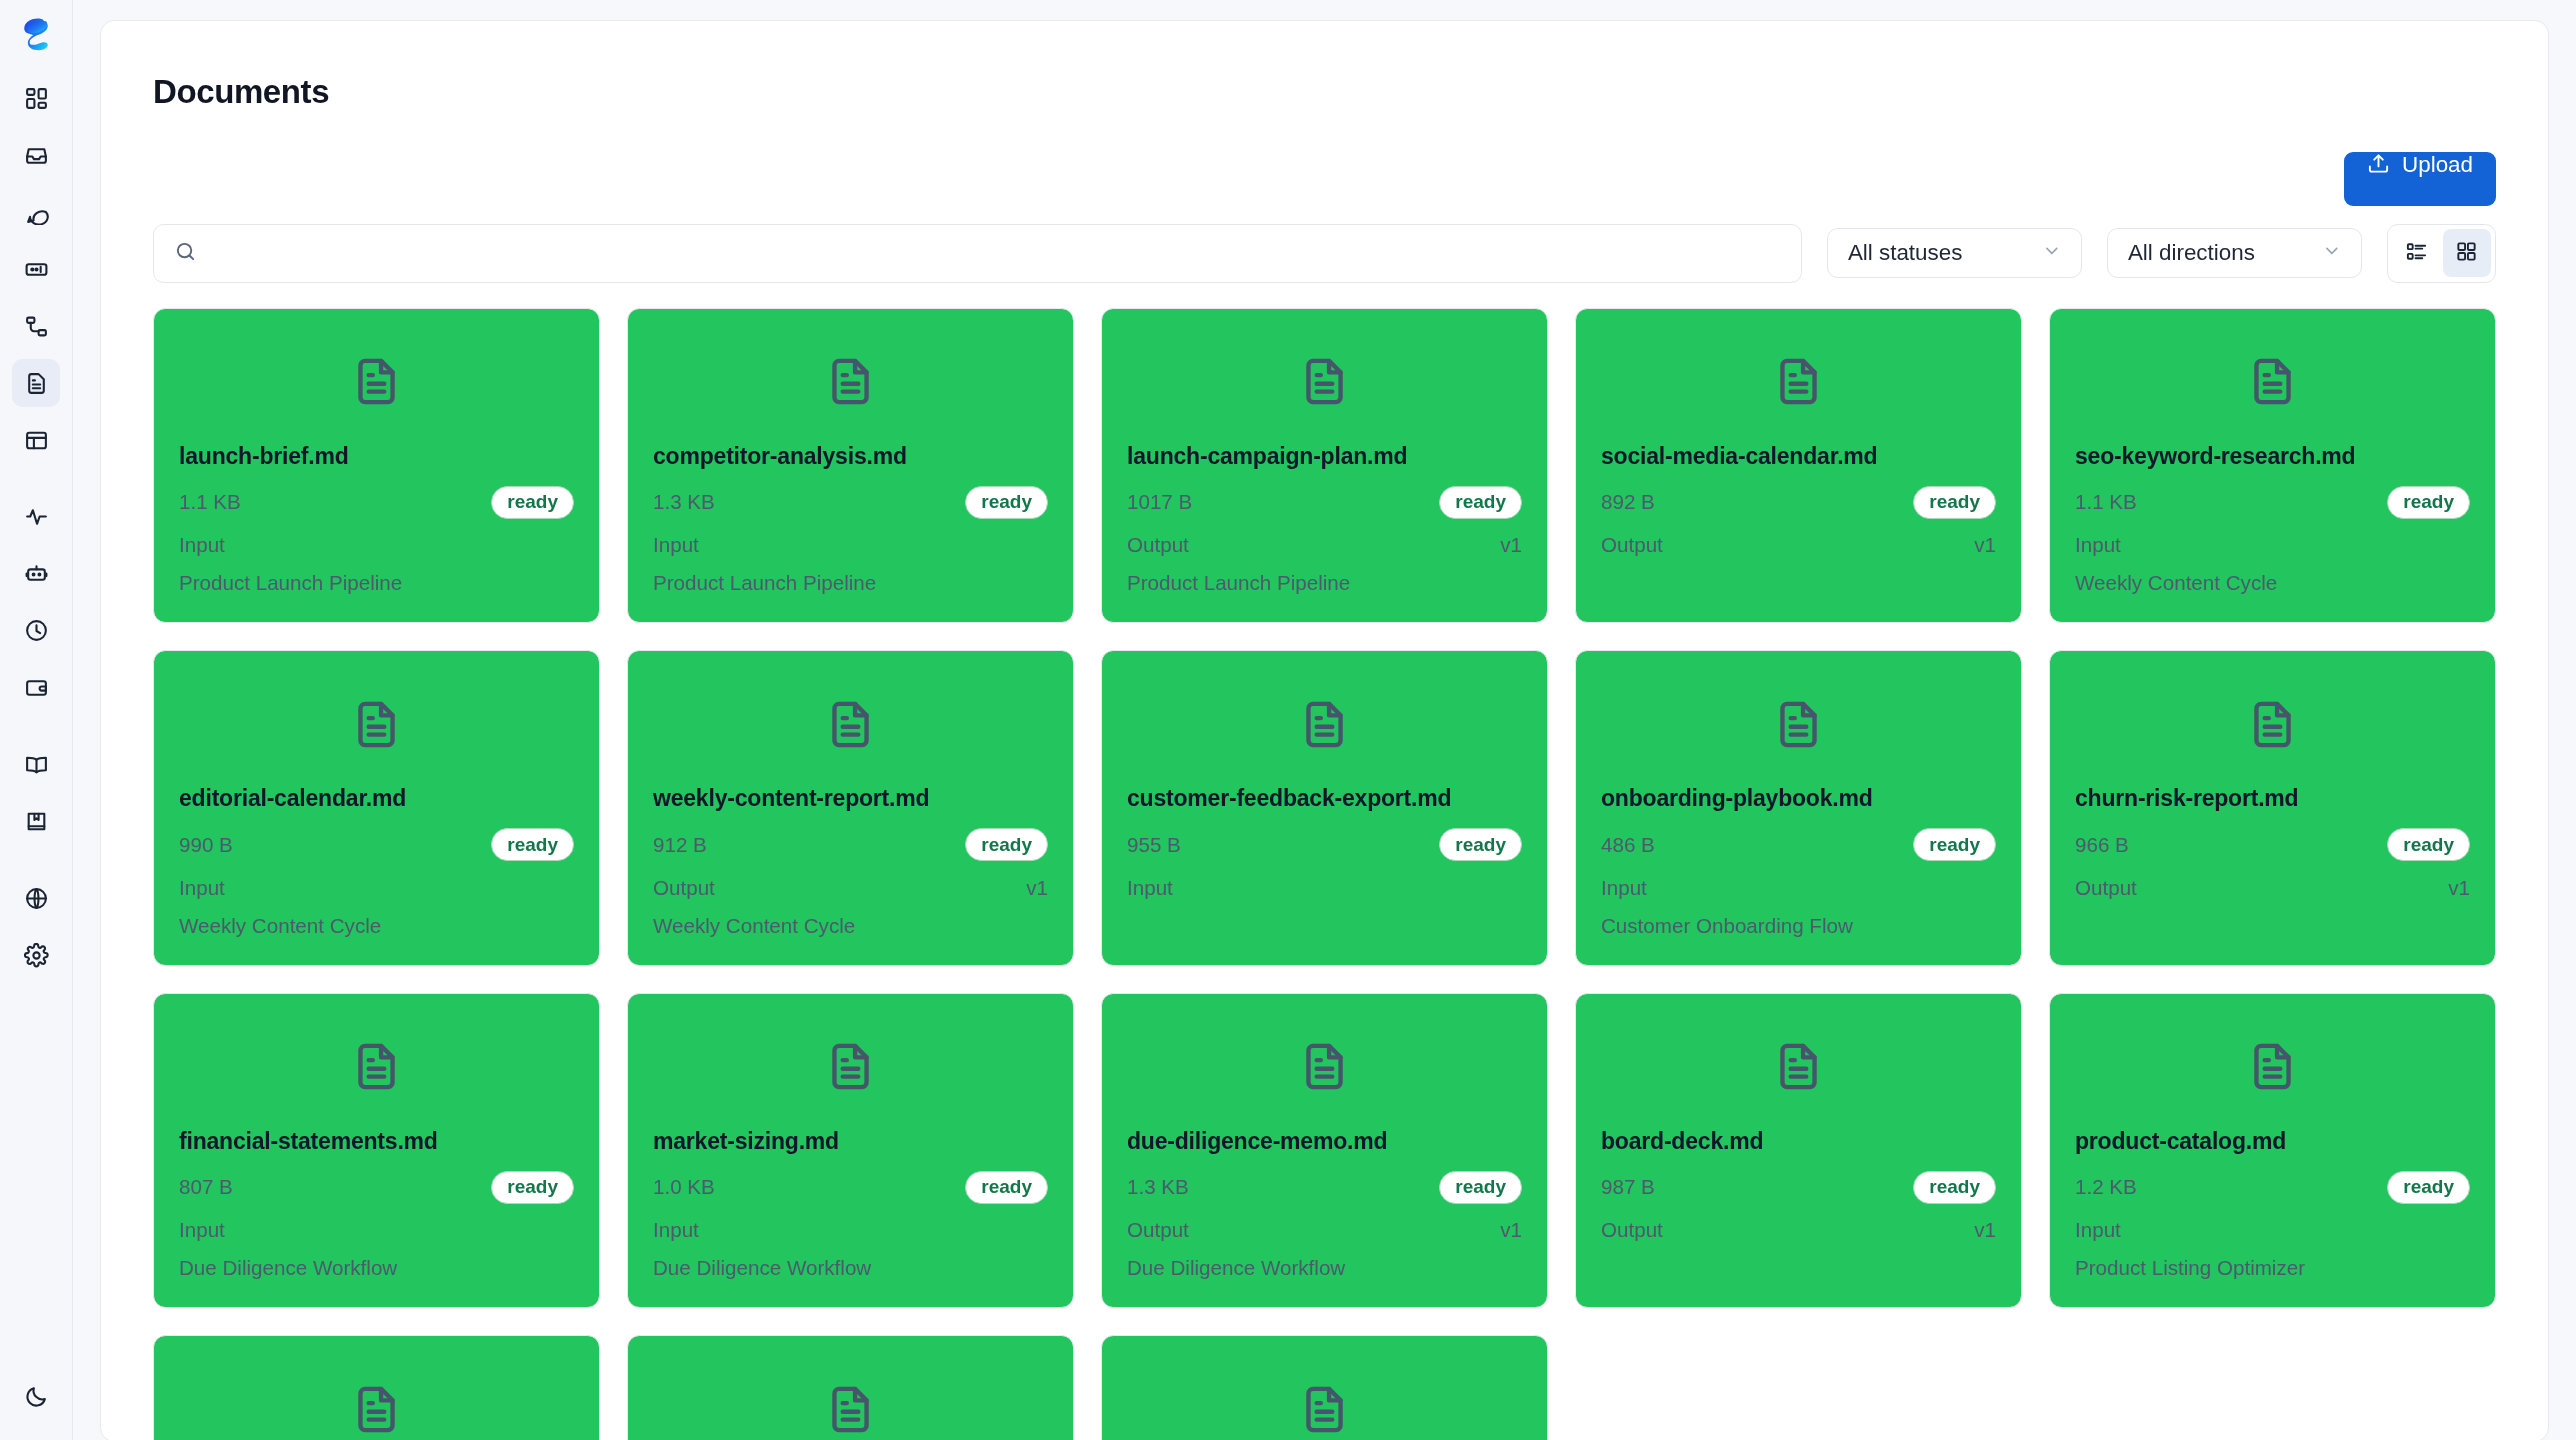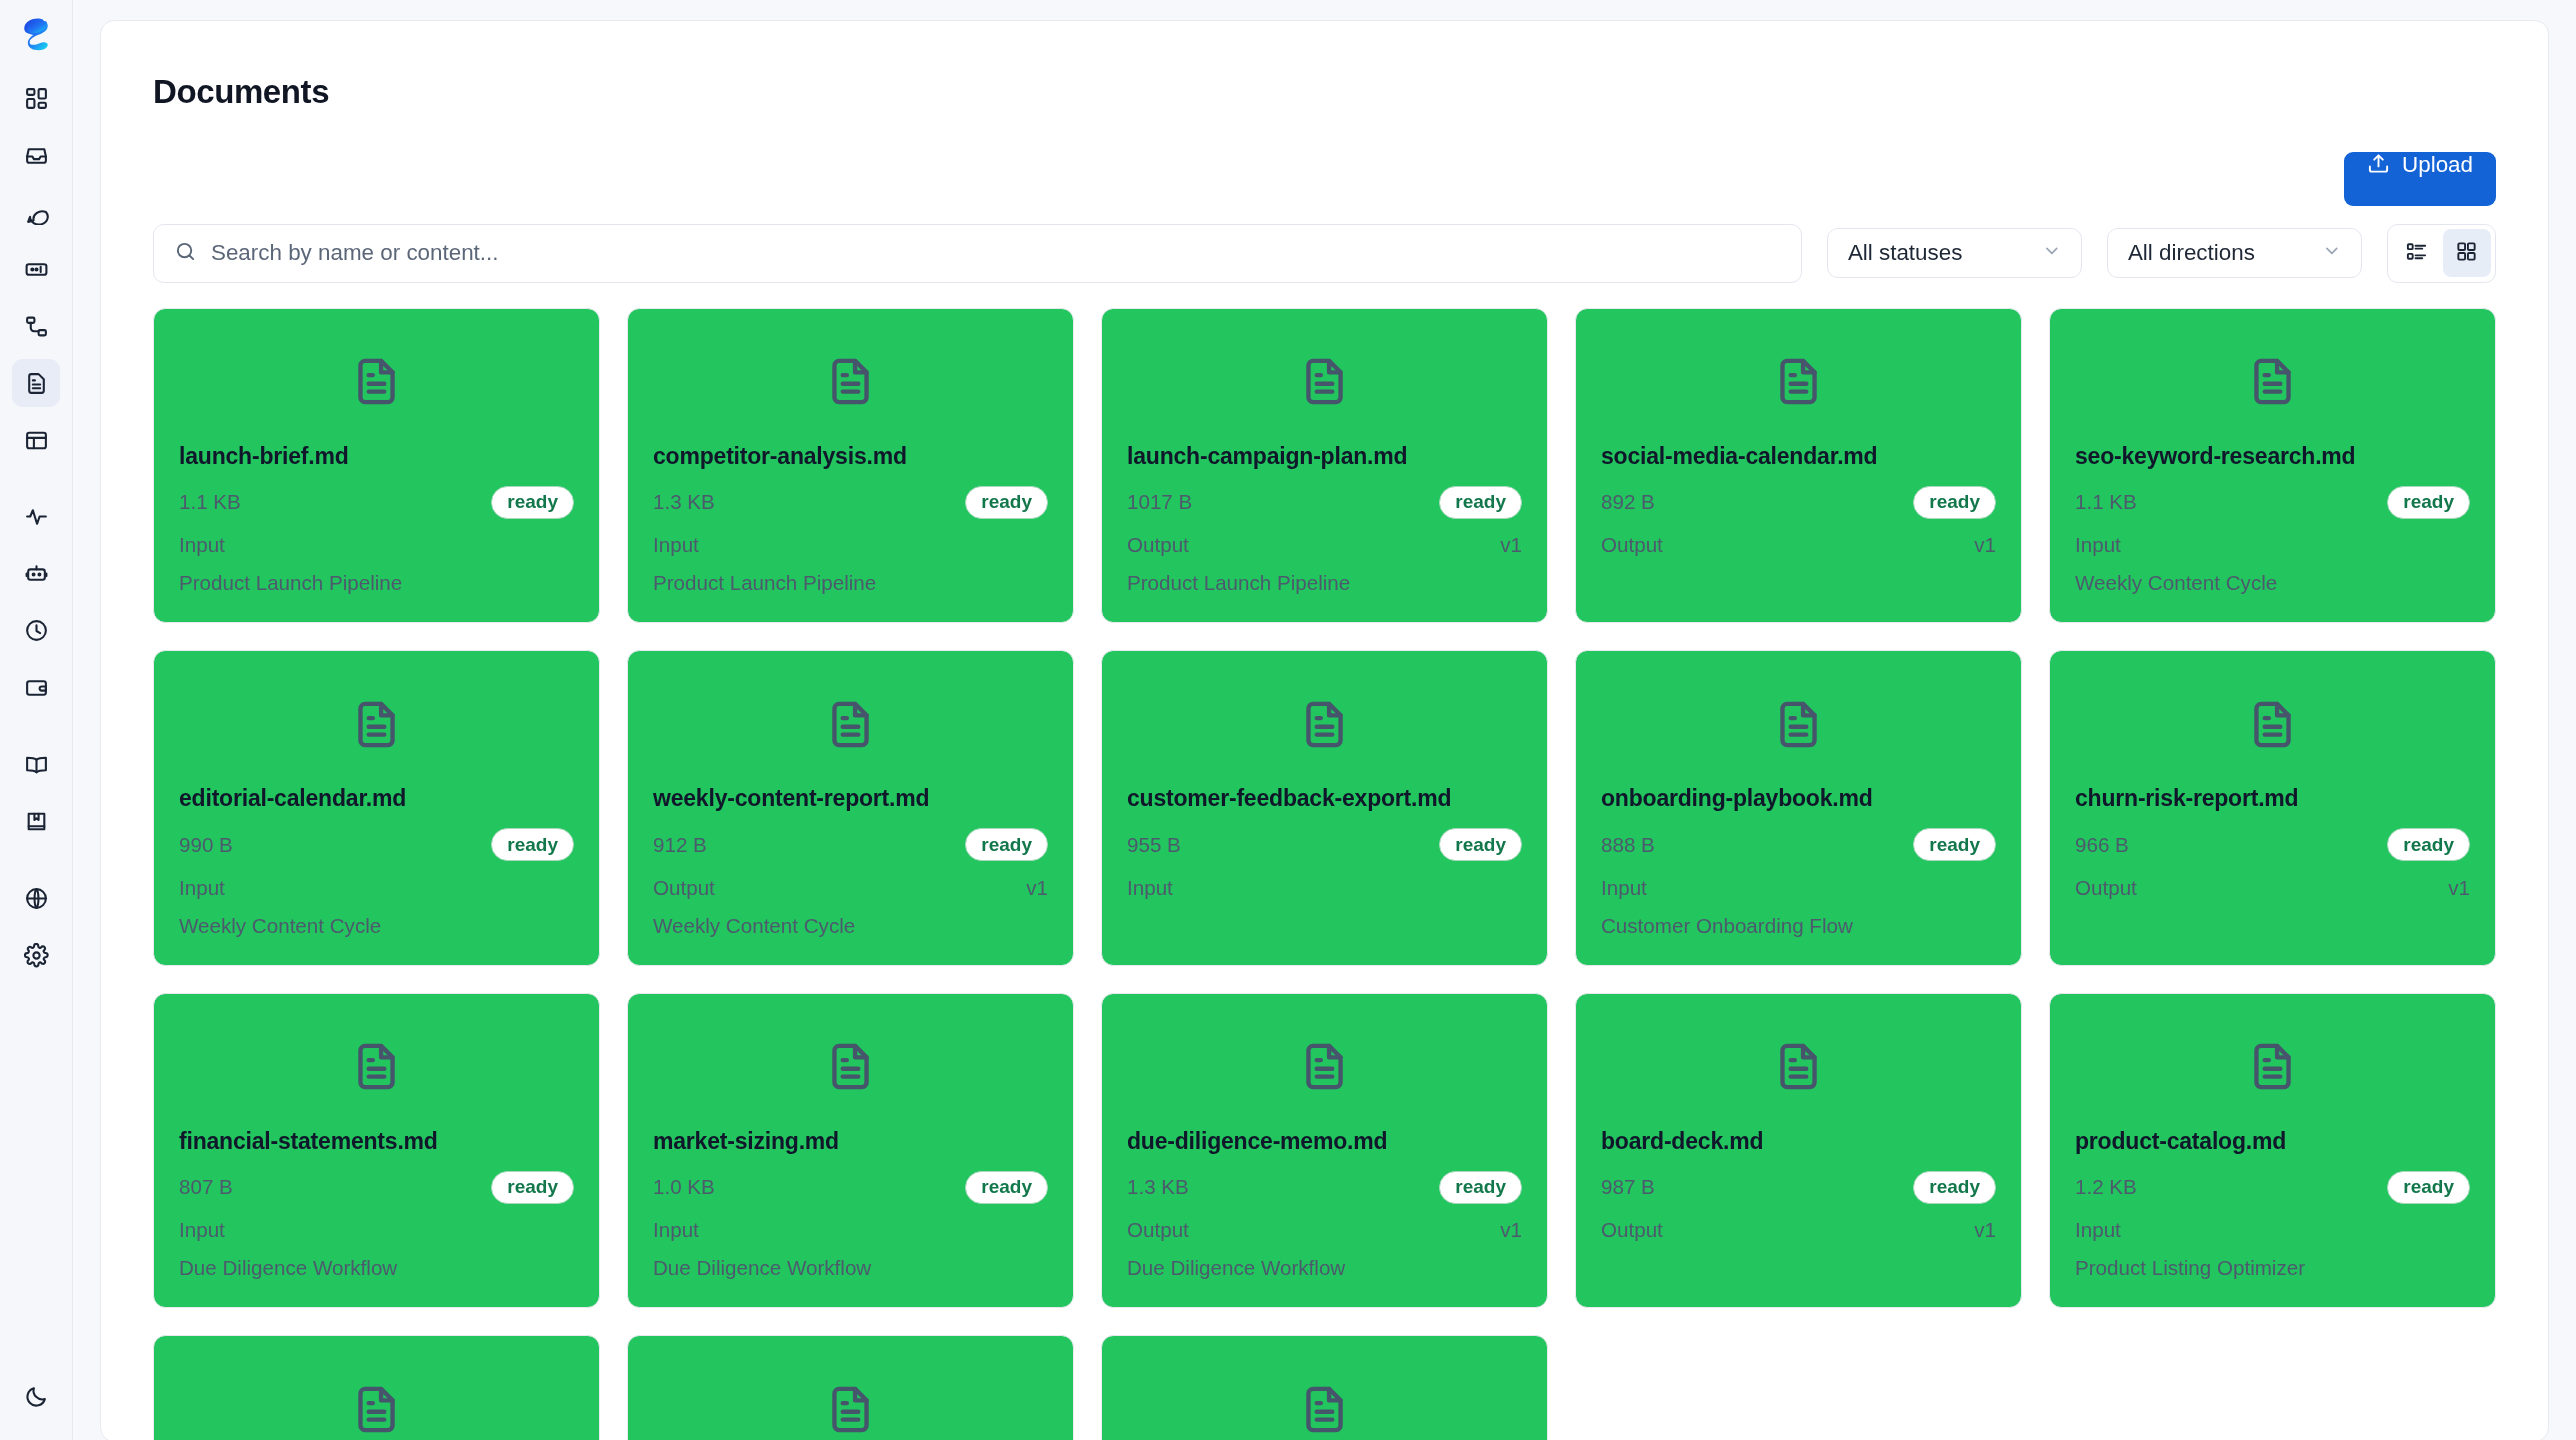--- a/index.html
+++ b/index.html
@@ -366,21 +366,20 @@
 
       <div class="filter-row">
 
         <div class="search-box">
           <span>
             <svg width="23" height="23" viewBox="0 0 24 24" fill="none" stroke="#5b6779" stroke-width="2" stroke-linecap="round" stroke-linejoin="round">
               <circle cx="11" cy="11" r="7"></circle>
                 <path d="M20 20l-3.6-3.6"></path>
             </svg>
           </span>
-          <input type="text" placeholder="Search by name or content..." style="">
         </div>
 
         <div class="select-box">
           <span>All statuses</span>
           <span class="chev">
             <svg width="19.7" height="19.7" viewBox="0 0 24 24" fill="none" stroke="currentColor" stroke-width="2" stroke-linecap="round" stroke-linejoin="round">
                 <path d="M6 9l6 6 6-6"></path>
               </svg>
           </span>
         </div>
@@ -573,21 +572,21 @@
           <div class="doc-card">
             <div class="doc-icon">
               <svg width="55" height="55" viewBox="0 0 24 24" fill="none" stroke="currentColor" stroke-width="1.9" stroke-linecap="round" stroke-linejoin="round">
                 <path d="M14 3H7a2 2 0 0 0-2 2v14a2 2 0 0 0 2 2h10a2 2 0 0 0 2-2V8z"></path>
                 <path d="M14 3v5h5"></path>
                 <path d="M8.6 9.2h1.8M8.6 13h6.8M8.6 16.4h6.8"></path>
               </svg>
             </div>
             <div class="doc-name">onboarding-playbook.md</div>
             <div class="meta-row">
-              <span class="meta-left">888 B</span>
+              <span class="meta-left">486 B</span>
               <span class="badge">ready</span>
             </div>
             <div class="dir-row">
               <span>Input</span>
               <span></span>
             </div>
             <div class="proj-row">Customer Onboarding Flow</div>
           </div>
           <div class="doc-card">
             <div class="doc-icon">

